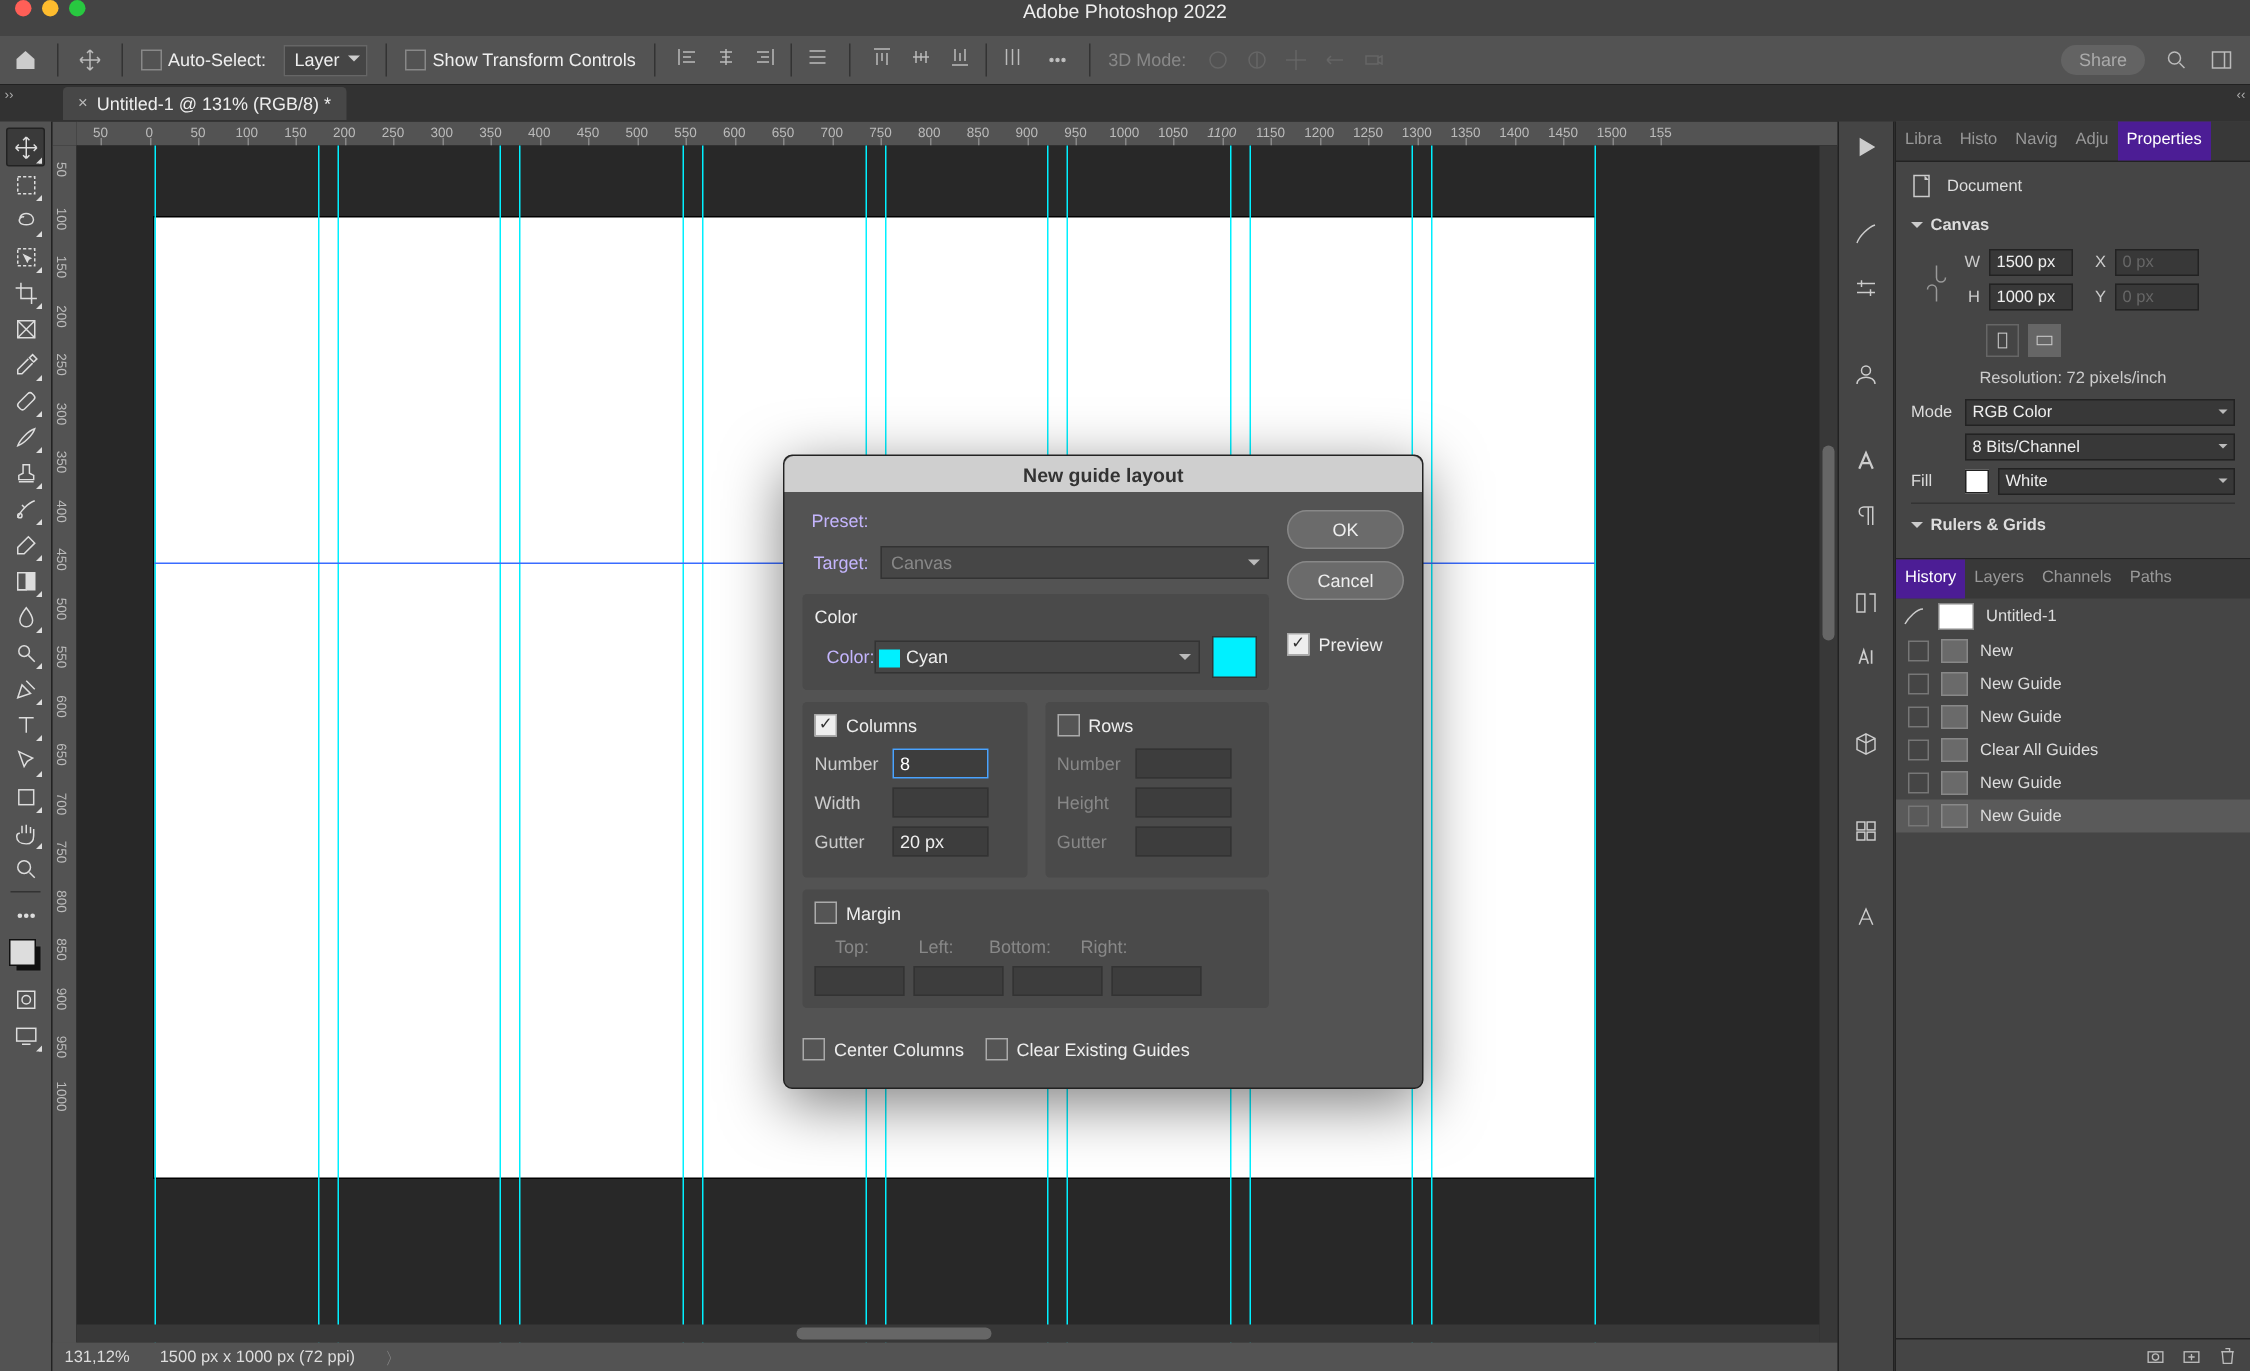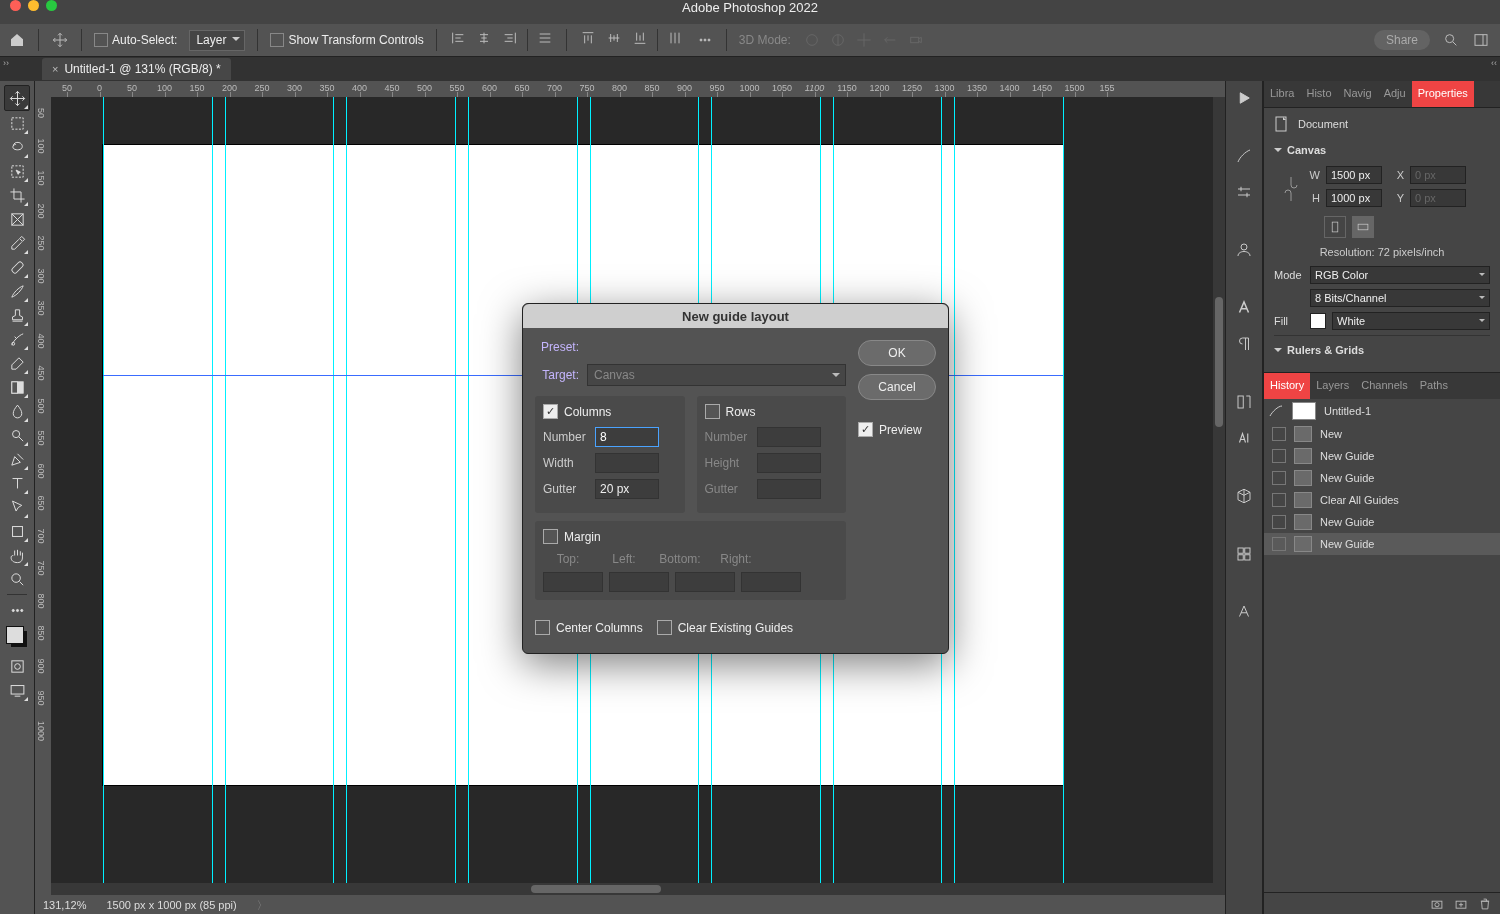--- a/index.html
+++ b/index.html
@@ -50,21 +50,21 @@
   .scrollV .thumb{position:absolute;top:200px;height:130px;left:2px;right:2px;background:#666;border-radius:4px}
   .scrollH{position:absolute;left:16px;right:12px;bottom:20px;height:12px;background:#383838}
   .scrollH .thumb{position:absolute;left:480px;width:130px;top:2px;bottom:2px;background:#666;border-radius:4px}
   .status{position:absolute;bottom:0;left:0;right:0;height:20px;background:#535353;display:flex;align-items:center;font-size:11px;color:#ddd;padding-left:8px;gap:20px}
   .collapseCol{width:36px;background:#454545;border-left:1px solid #222;border-right:1px solid #222;display:flex;flex-direction:column;align-items:center;padding-top:6px;gap:14px}
   .collapseCol .ci{width:22px;height:22px;display:flex;align-items:center;justify-content:center}
   .collapseCol .ci svg{width:18px;height:18px;fill:none;stroke:#ccc;stroke-width:1.3}
   .panelR{width:236px;background:#454545;border-left:1px solid #222;display:flex;flex-direction:column}
   .ptabs{height:26px;display:flex;background:#383838;border-bottom:1px solid #222}
   .ptab{padding:6px 6px;font-size:11px;color:#999;cursor:default}
-  .ptab.act{background:#ef4444;color:#fff}
+  .ptab.act{background:#4c1d95;color:#fff}
   .pbody{padding:8px 10px;font-size:11px;color:#ddd}
   .prow{display:flex;align-items:center;gap:6px;margin-bottom:5px}
   .plabel{width:16px;text-align:right;color:#ccc}
   .pinput{background:#383838;border:1px solid #222;padding:2px 4px;width:46px;color:#eee;font-size:11px}
   .pinput.dis{color:#666}
   .psec{padding:4px 0;border-top:1px solid #333;margin-top:4px}
   .expHdr{display:flex;align-items:center;gap:5px;font-size:11px;font-weight:bold;padding:4px 0}
   .caret{display:inline-block;width:0;height:0;border:4px solid transparent;border-top-color:#ccc;margin-top:3px}
   .pselect{background:#383838;border:1px solid #222;padding:2px 4px;flex:1;color:#eee;font-size:11px;position:relative}
   .pselect::after{content:"";position:absolute;right:4px;top:6px;border:3px solid transparent;border-top-color:#bbb}
@@ -527,21 +527,21 @@
       <div class="guideH" style="top:278px"></div>
     </div>
     <div class="scrollV">
         <div class="thumb"></div>
       </div>
     <div class="scrollH">
         <div class="thumb"></div>
       </div>
     <div class="status">
       <span>131,12%</span>
-      <span>1500 px x 1000 px (85 ppi)</span>
+      <span>1500 px x 1000 px (72 ppi)</span>
       <span style="color:#888">〉</span>
     </div>
   </div>
 
   <div class="collapseCol">
     <div class="ci">
         <svg viewBox="0 0 24 24">
           <path d="M7 5v14l12-7z" fill="#ccc"></path>
         </svg>
       </div>
@@ -749,20 +749,28 @@
   <div class="dlgTitle">New guide layout</div>
   <div class="dlgBody">
     <div class="dlgMain">
       <div class="dRow">
           <span class="dLab">Preset:</span>
         </div>
       <div class="dRow">
           <span class="dLab">Target:</span>
           <div class="dSel dis">Canvas</div>
         </div>
+      <div class="dGroup">
+        <div class="dGLabel">Color</div>
+        <div style="display:flex;align-items:center">
+          <span class="dLab" style="width:40px">Color:</span>
+          <div class="dSel" style="flex:1;padding-left:2px"><span style="display:inline-block;width:14px;height:12px;background:#00f0ff;vertical-align:middle;margin-right:4px"></span><span>Cyan</span></div>
+          <div class="swatchC"></div>
+        </div>
+      </div>
       <div class="dCols">
         <div class="dCol">
           <div class="dChk">
               <span class="cbox on"></span>
               <span>Columns</span>
             </div>
           <div class="dFRow">
               <span class="dFLab">Number</span>
               <input class="dFIn foc" value="8" style="">
             </div>

